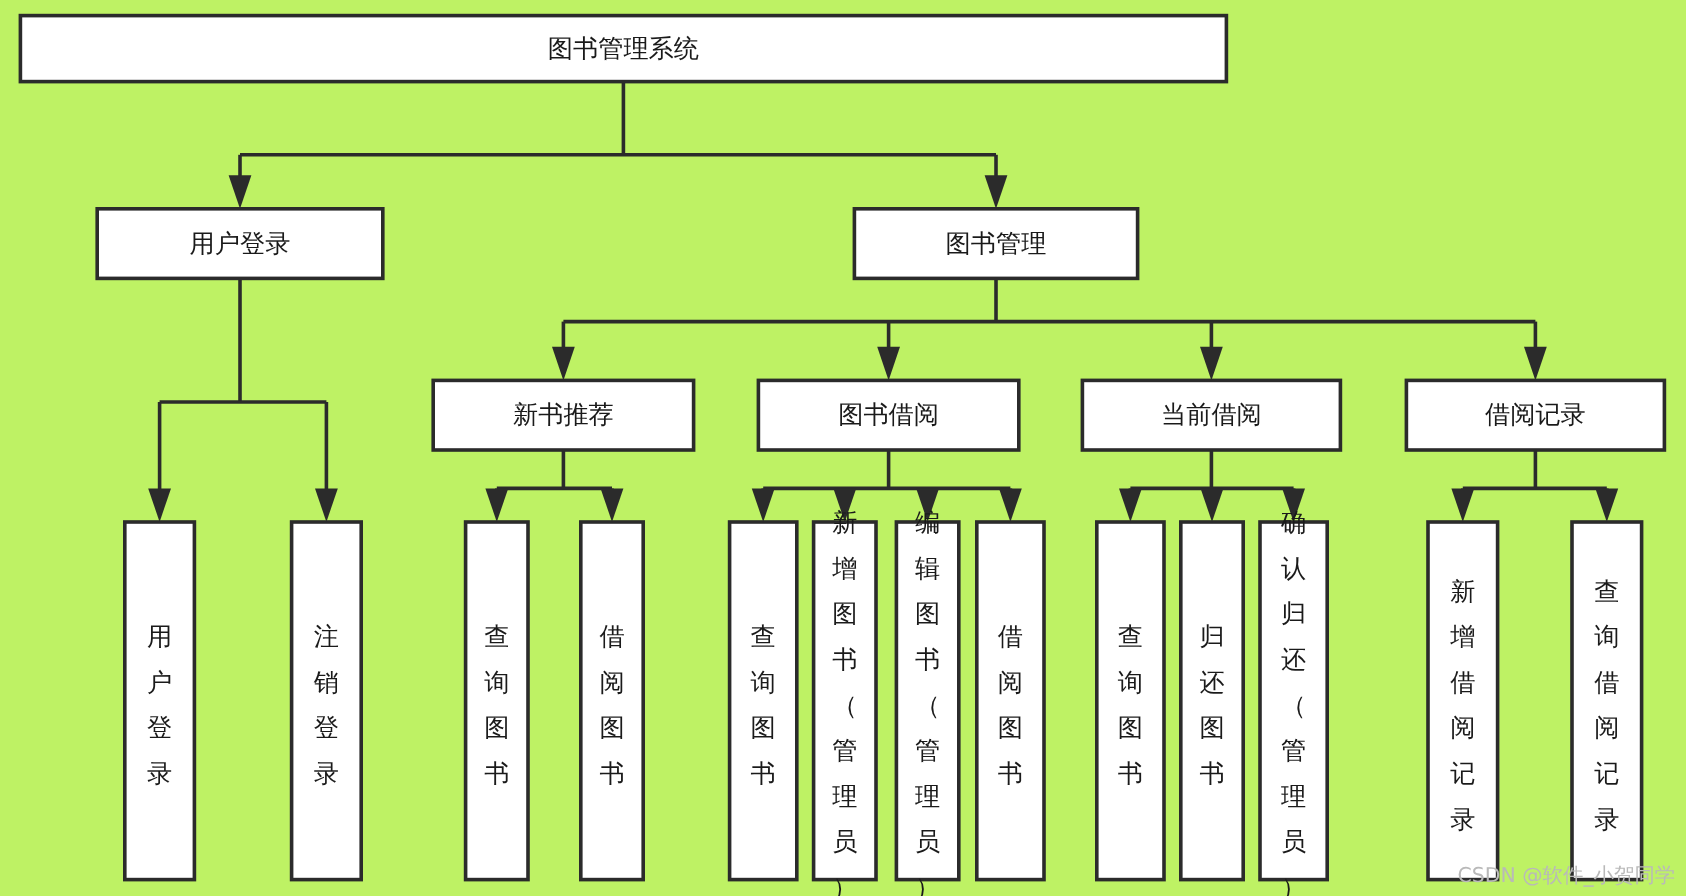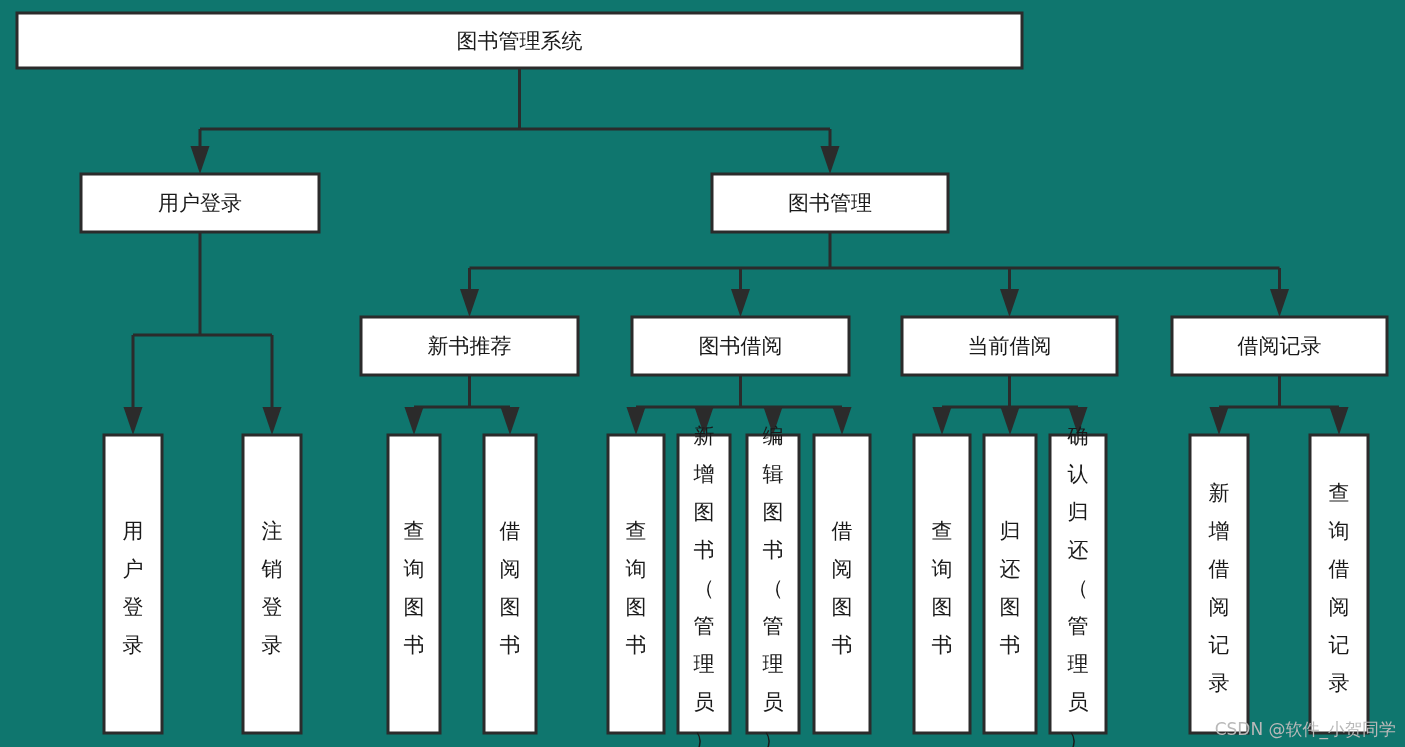--- a/index.html
+++ b/index.html
@@ -11,21 +11,21 @@
   body {
     width: 1405px;
     height: 747px;
     overflow: hidden;
     font-family: "DejaVu Sans", "Liberation Sans", sans-serif;
   }
   #diagram-root {
     position: relative;
     width: 1405px;
     height: 747px;
-    background: #0f766e;
+    background: #bef264;
   }
   svg#chart-svg {
     position: absolute;
     top: 0;
     left: 0;
     width: 1405px;
     height: 747px;
     display: block;
   }
   .node-box {

